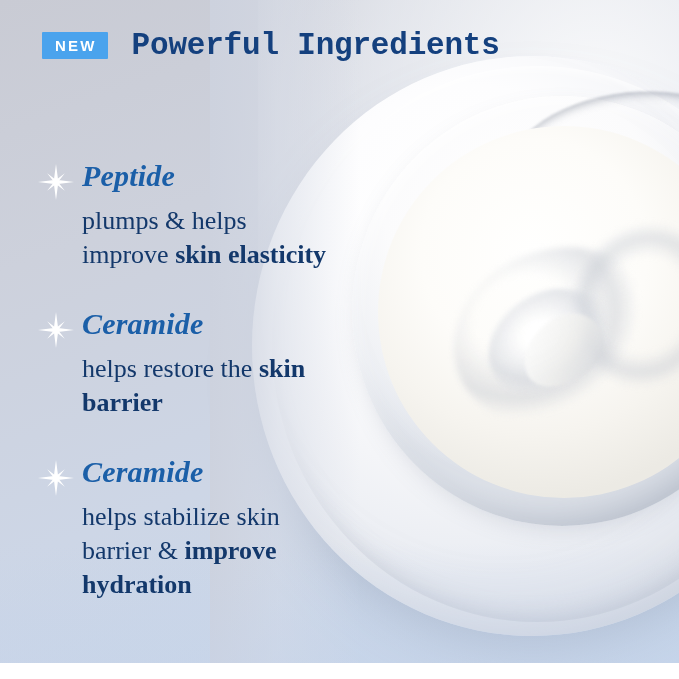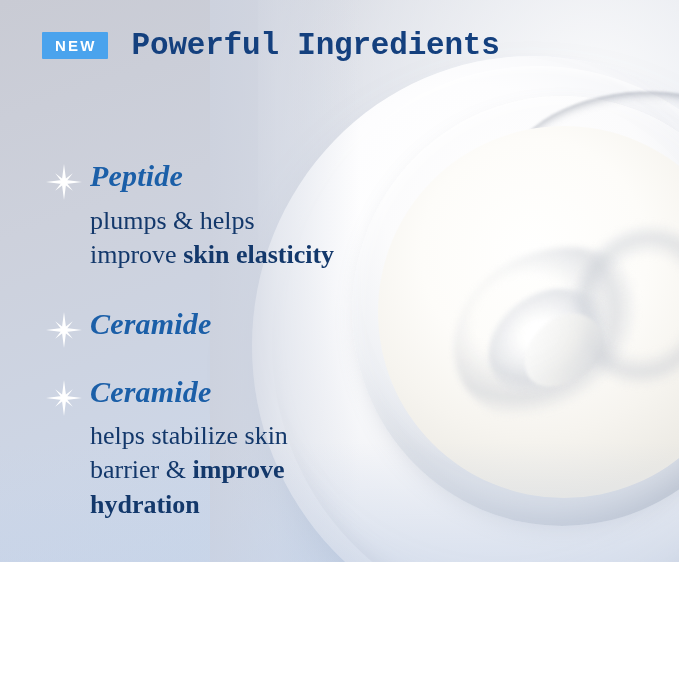--- a/index.html
+++ b/index.html
@@ -3,21 +3,21 @@
 <meta charset="utf-8">
 <style>
   html, body {
     margin: 0;
     padding: 0;
     background: #ffffff;
   }
   #canvas {
     position: relative;
     width: 679px;
-    height: 562px;
+    height: 663px;
     overflow: hidden;
     font-family: "Liberation Serif", serif;
     
     background:
       linear-gradient(160deg, #c9cbd4 0%, #cdd1dc 30%, #cdd6e6 62%, #c6d7ec 100%);
   }
 
   
   .photo {
     position: absolute;
@@ -205,21 +205,21 @@
     color: #14407e;
     font-family: Liberation Mono, monospace;
     font-size: 31px;
     font-weight: 700;
     letter-spacing: -0.2px;
     white-space: nowrap;
   }
 
   .ingredients {
     position: absolute;
-    left: 16px;
+    left: 8px;
     top: 160px;
     width: 330px;
   }
   .ingredient {
     position: relative;
     padding-left: 74px;
     margin-bottom: 36px;
   }
   .sparkle {
     position: absolute;
@@ -292,20 +292,21 @@
       </div>
 
       <div class="ingredient">
         <span class="sparkle">
           <svg viewBox="0 0 36 36" width="36" height="36" aria-hidden="true">
             <path d="M18 0 L20.1 15.9 L36 18 L20.1 20.1 L18 36 L15.9 20.1 L0 18 L15.9 15.9 Z" fill="#ffffff"></path>
             <path d="M18 5.5 L19.4 16.6 L30.5 18 L19.4 19.4 L18 30.5 L16.6 19.4 L5.5 18 L16.6 16.6 Z" fill="#ffffff" transform="rotate(45 18 18)"></path>
           </svg>
         </span>
         <p class="ing-name">Ceramide</p>
+        <p class="ing-desc"><span>helps restore the </span><b>skin barrier</b></p>
       </div>
 
       <div class="ingredient">
         <span class="sparkle">
           <svg viewBox="0 0 36 36" width="36" height="36" aria-hidden="true">
             <path d="M18 0 L20.1 15.9 L36 18 L20.1 20.1 L18 36 L15.9 20.1 L0 18 L15.9 15.9 Z" fill="#ffffff"></path>
             <path d="M18 5.5 L19.4 16.6 L30.5 18 L19.4 19.4 L18 30.5 L16.6 19.4 L5.5 18 L16.6 16.6 Z" fill="#ffffff" transform="rotate(45 18 18)"></path>
           </svg>
         </span>
         <p class="ing-name">Ceramide</p>

